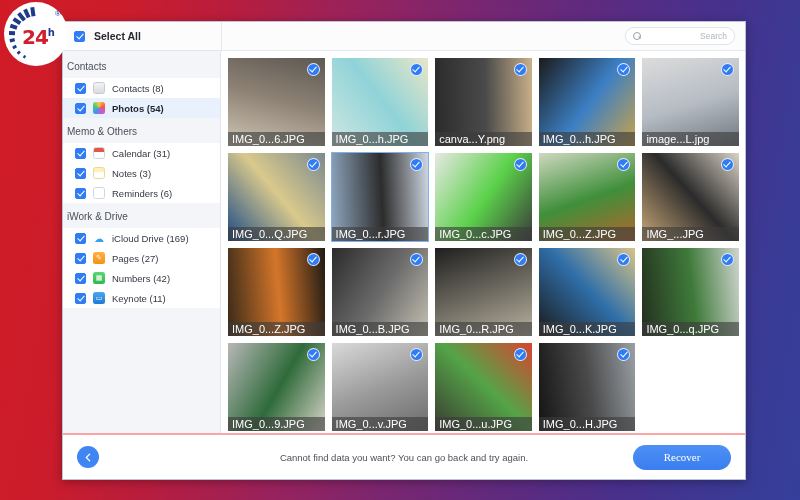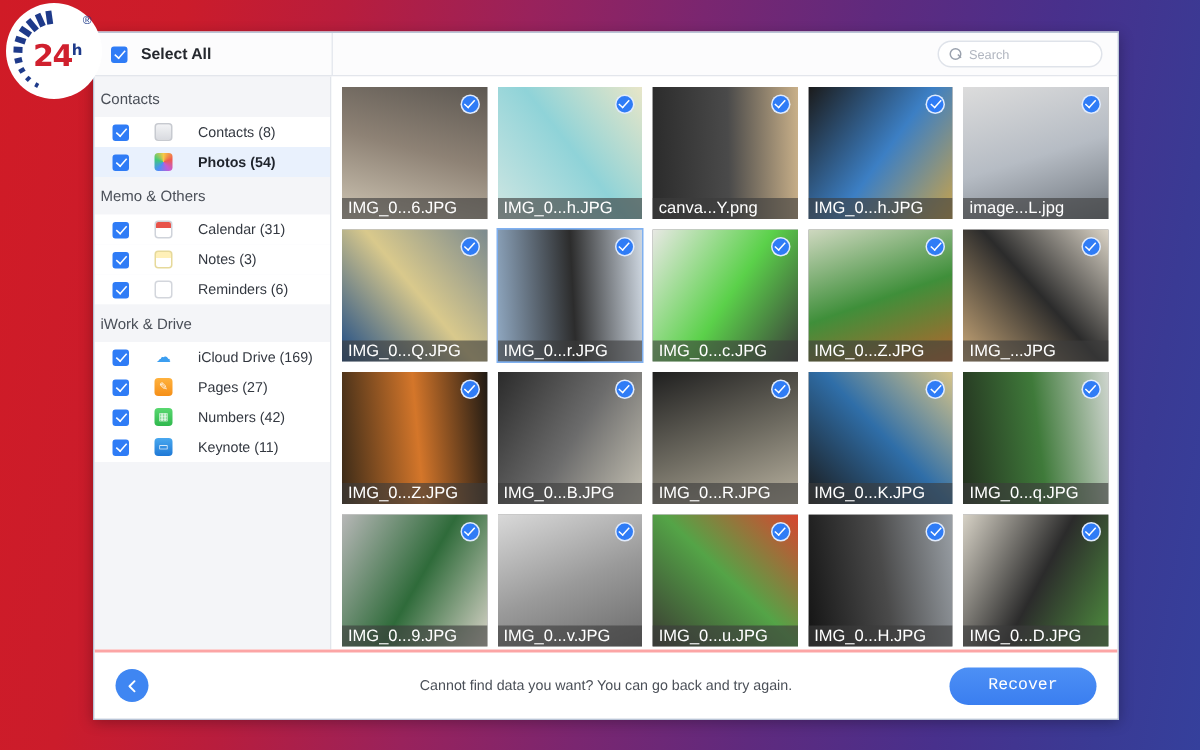--- a/index.html
+++ b/index.html
@@ -122,21 +122,22 @@
   .search-box {
     position: absolute;
     right: 10px; top: 5px;
     width: 110px; height: 18px;
     border: 1px solid #dfe3ea;
     border-radius: 9px;
     background: #fff;
     display: flex;
     align-items: center;
     padding: 0 7px;
-    gap: 4px;
+    gap: 17px;
+    justify-content: space-between;
   }
   .search-icon {
     width: 9px; height: 9px;
     flex: none;
     position: relative;
   }
   .search-icon::before {
     content: "";
     position: absolute;
     left: 0; top: 0;
@@ -168,21 +169,21 @@
   }
   .group-head {
     font-size: 10px;
     color: #4a4f58;
     padding: 8px 0 6px 4px;
     background: #f4f5f8;
   }
   .side-row {
     display: flex;
     align-items: center;
-    gap: 17px;
+    gap: 7px;
     padding: 3px 0 3px 12px;
     height: 20px;
     background: #ffffff;
   }
   .side-row.sel { background: #e9f1fd; }
   .side-icon {
     width: 12px; height: 12px;
     flex: none;
     border-radius: 2.5px;
     display: flex; align-items: center; justify-content: center;
@@ -294,21 +295,21 @@
     margin-left: auto;
     width: 98px; height: 25px;
     border-radius: 13px;
     background: linear-gradient(#4d90f5,#3a7ef0);
     color: #fff;
     font-size: 11px;
     display: flex;
     align-items: center;
     justify-content: center;
     border: none;
-    font-family: Liberation Mono, monospace;
+    font-family: Liberation Serif, serif;
     z-index: 2;
   }
 </style>
 </head>
 <body>
 
 <div class="logo">
   <svg class="logo-ticks" viewBox="0 0 56 56">
     <g stroke="#1e3a8a" stroke-width="5" stroke-linecap="butt" fill="none">
       <path d="M28 3 A25 25 0 0 0 3 28" stroke="none"></path>
@@ -487,25 +488,20 @@
           <div class="cell">
             <div class="thumb" style="background: linear-gradient(44deg, rgb(58, 58, 50) 0%, rgb(84, 164, 71) 52%, rgb(216, 69, 47) 100%);"></div>
             <span class="badge"></span>
             <div class="fname">IMG_0...u.JPG</div>
           </div>
           <div class="cell">
             <div class="thumb" style="background: linear-gradient(81deg, rgb(20, 20, 20) 0%, rgb(74, 74, 74) 52%, rgb(154, 160, 166) 100%);"></div>
             <span class="badge"></span>
             <div class="fname">IMG_0...H.JPG</div>
           </div>
-          <div class="cell">
-            <div class="thumb" style="background: linear-gradient(118deg, rgb(215, 210, 198) 0%, rgb(43, 43, 43) 52%, rgb(79, 143, 63) 100%);"></div>
-            <span class="badge"></span>
-            <div class="fname">IMG_0...D.JPG</div>
-          </div>
         </div>
     </div>
   </div>
 
   <div class="footer">
     <div class="back-btn">
       <svg width="11" height="11" viewBox="0 0 12 12">
         <path d="M7.3 2.3 L3.6 6 L7.3 9.7" fill="none" stroke="#fff" stroke-width="1.4" stroke-linecap="round" stroke-linejoin="round"></path>
       </svg>
     </div>

